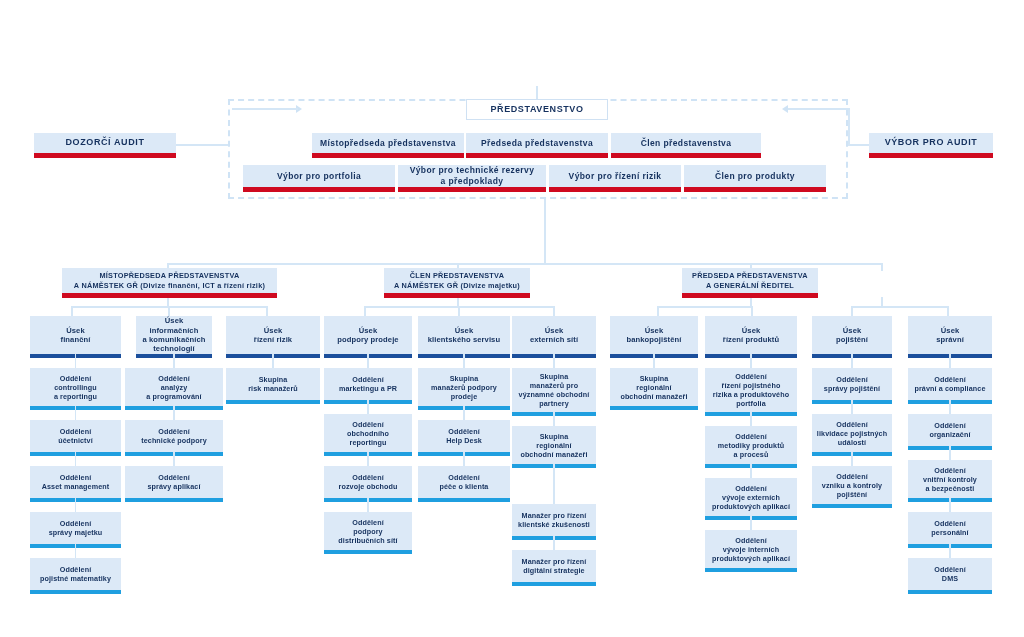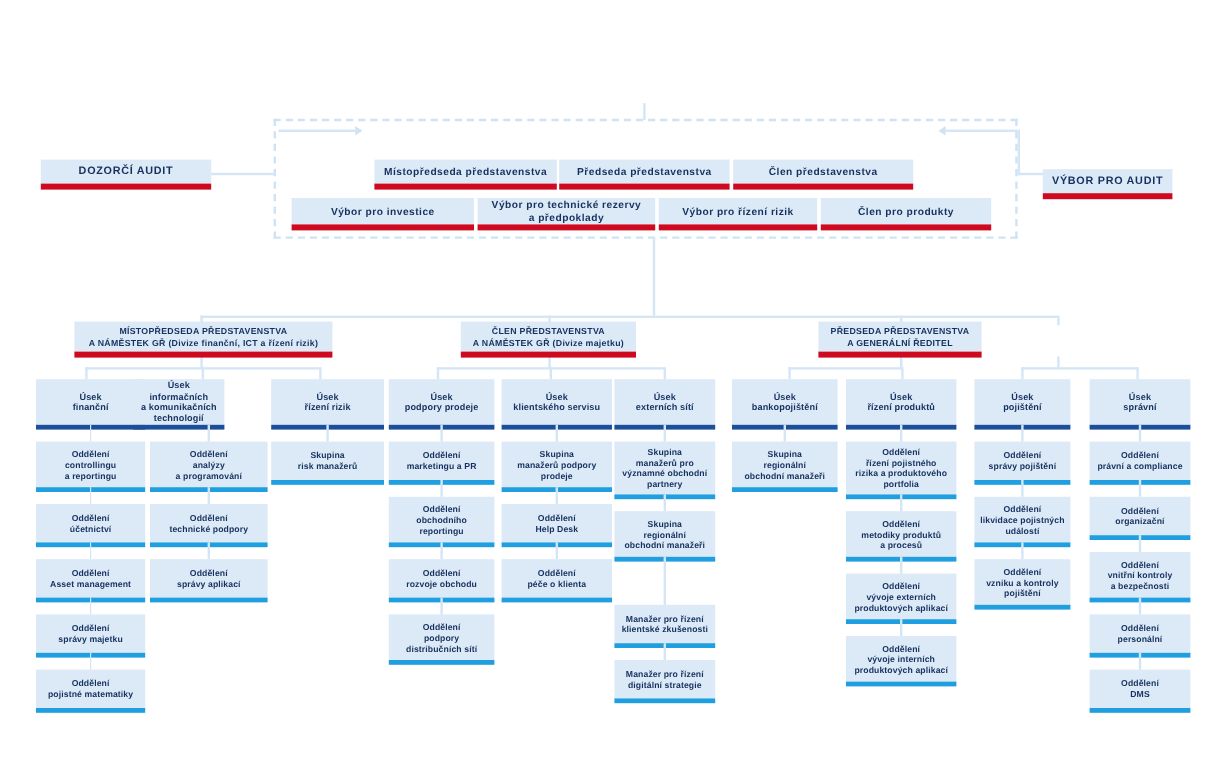--- a/index.html
+++ b/index.html
@@ -106,41 +106,44 @@
   <div class="ln lnv" style="left:750px;top:297px;height:10px;"></div>
   <div class="ln lnv" style="left:657px;top:306px;height:10px;"></div>
   <div class="ln lnv" style="left:751px;top:306px;height:10px;"></div>
 
   <div class="ln lnh" style="left:851px;top:306px;width:97px;"></div>
   <div class="ln lnv" style="left:881px;top:297px;height:10px;"></div>
   <div class="ln lnv" style="left:851px;top:306px;height:10px;"></div>
   <div class="ln lnv" style="left:947px;top:306px;height:10px;"></div>
 
 
+  <div class="box plain t-head" style="left:466px;top:99px;width:142px;height:21px;">
+    <span class="lbl">PŘEDSTAVENSTVO</span>
+  </div>
 
   <div class="box ul-red t-head" style="left:34px;top:133px;width:142px;height:20px;">
     <span class="lbl">DOZORČÍ AUDIT</span>
   </div>
 
-  <div class="box ul-red t-head" style="left:869px;top:133px;width:108px;height:20px;margin-top:8px;">
+  <div class="box ul-red t-head" style="left:869px;top:133px;width:124px;height:20px;">
     <span class="lbl">VÝBOR PRO AUDIT</span>
   </div>
 
   <div class="box ul-red t-board" style="left:312px;top:133px;width:152px;height:20px;">
     <span class="lbl">Místopředseda představenstva</span>
   </div>
   <div class="box ul-red t-board" style="left:466px;top:133px;width:142px;height:20px;">
     <span class="lbl">Předseda představenstva</span>
   </div>
   <div class="box ul-red t-board" style="left:611px;top:133px;width:150px;height:20px;">
     <span class="lbl">Člen představenstva</span>
   </div>
 
   <div class="box ul-red t-board" style="left:243px;top:165px;width:152px;height:22px;">
-    <span class="lbl ml">Výbor pro investice</span>
+    <span class="lbl ml">Výbor pro portfolia</span>
   </div>
   <div class="box ul-red t-board" style="left:398px;top:165px;width:148px;height:22px;">
     <span class="lbl ml">Výbor pro technické rezervy<br>a předpoklady</span>
   </div>
   <div class="box ul-red t-board" style="left:549px;top:165px;width:132px;height:22px;">
     <span class="lbl ml">Výbor pro řízení rizik</span>
   </div>
   <div class="box ul-red t-board" style="left:684px;top:165px;width:142px;height:22px;">
     <span class="lbl ml">Člen pro produkty</span>
   </div>
@@ -155,21 +158,21 @@
   </div>
   <div class="box ul-red t-div" style="left:682px;top:268px;width:136px;height:25px;flex-direction:column;">
     <span class="lbl">PŘEDSEDA PŘEDSTAVENSTVA</span>
     <span class="lbl">A GENERÁLNÍ ŘEDITEL</span>
   </div>
 
   <div id="cols">
       <div class="box ul-blue t-usek" style="left: 30px; top: 316px; width: 91px; height: 38px;">
         <span class="lbl">Úsek<br>finanční</span>
       </div>
-      <div class="box ul-blue t-usek" style="left: 111px; top: 316px; width: 76px; height: 38px;">
+      <div class="box ul-blue t-usek" style="left: 136px; top: 316px; width: 76px; height: 38px;">
         <span class="lbl">Úsek informačních<br>a komunikačních<br>technologií</span>
       </div>
       <div class="box ul-blue t-usek" style="left: 226px; top: 316px; width: 94px; height: 38px;">
         <span class="lbl">Úsek<br>řízení rizik</span>
       </div>
       <div class="box ul-blue t-usek" style="left: 324px; top: 316px; width: 88px; height: 38px;">
         <span class="lbl">Úsek<br>podpory prodeje</span>
       </div>
       <div class="box ul-blue t-usek" style="left: 418px; top: 316px; width: 92px; height: 38px;">
         <span class="lbl">Úsek<br>klientského servisu</span>

